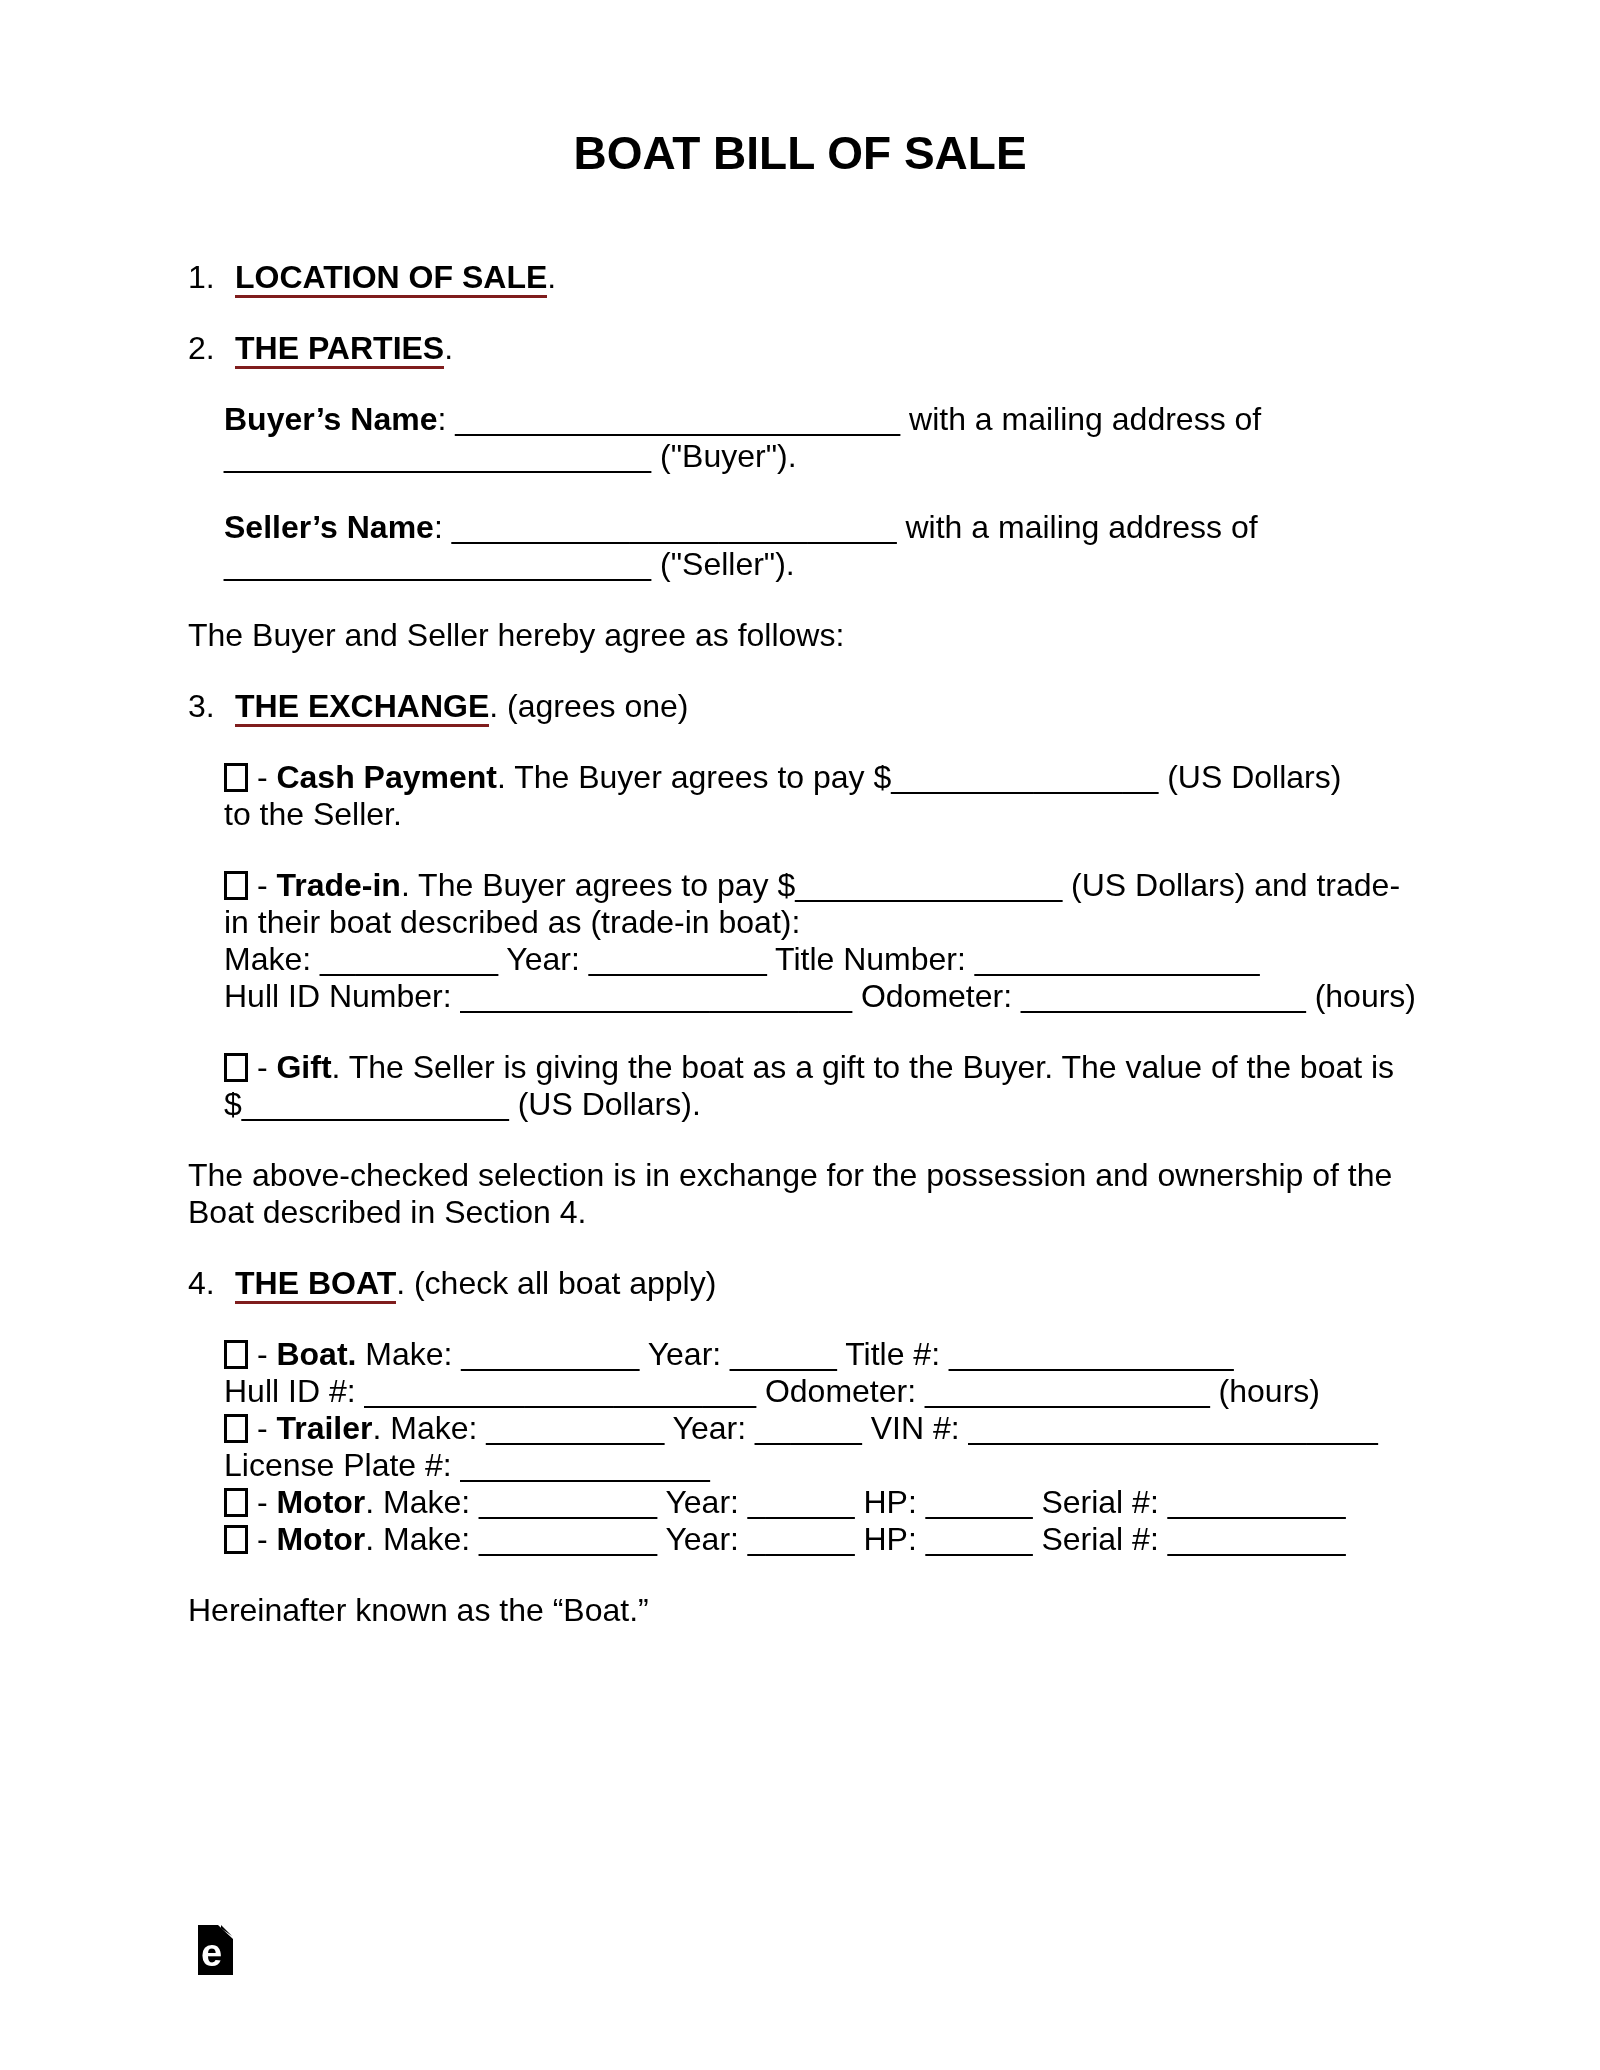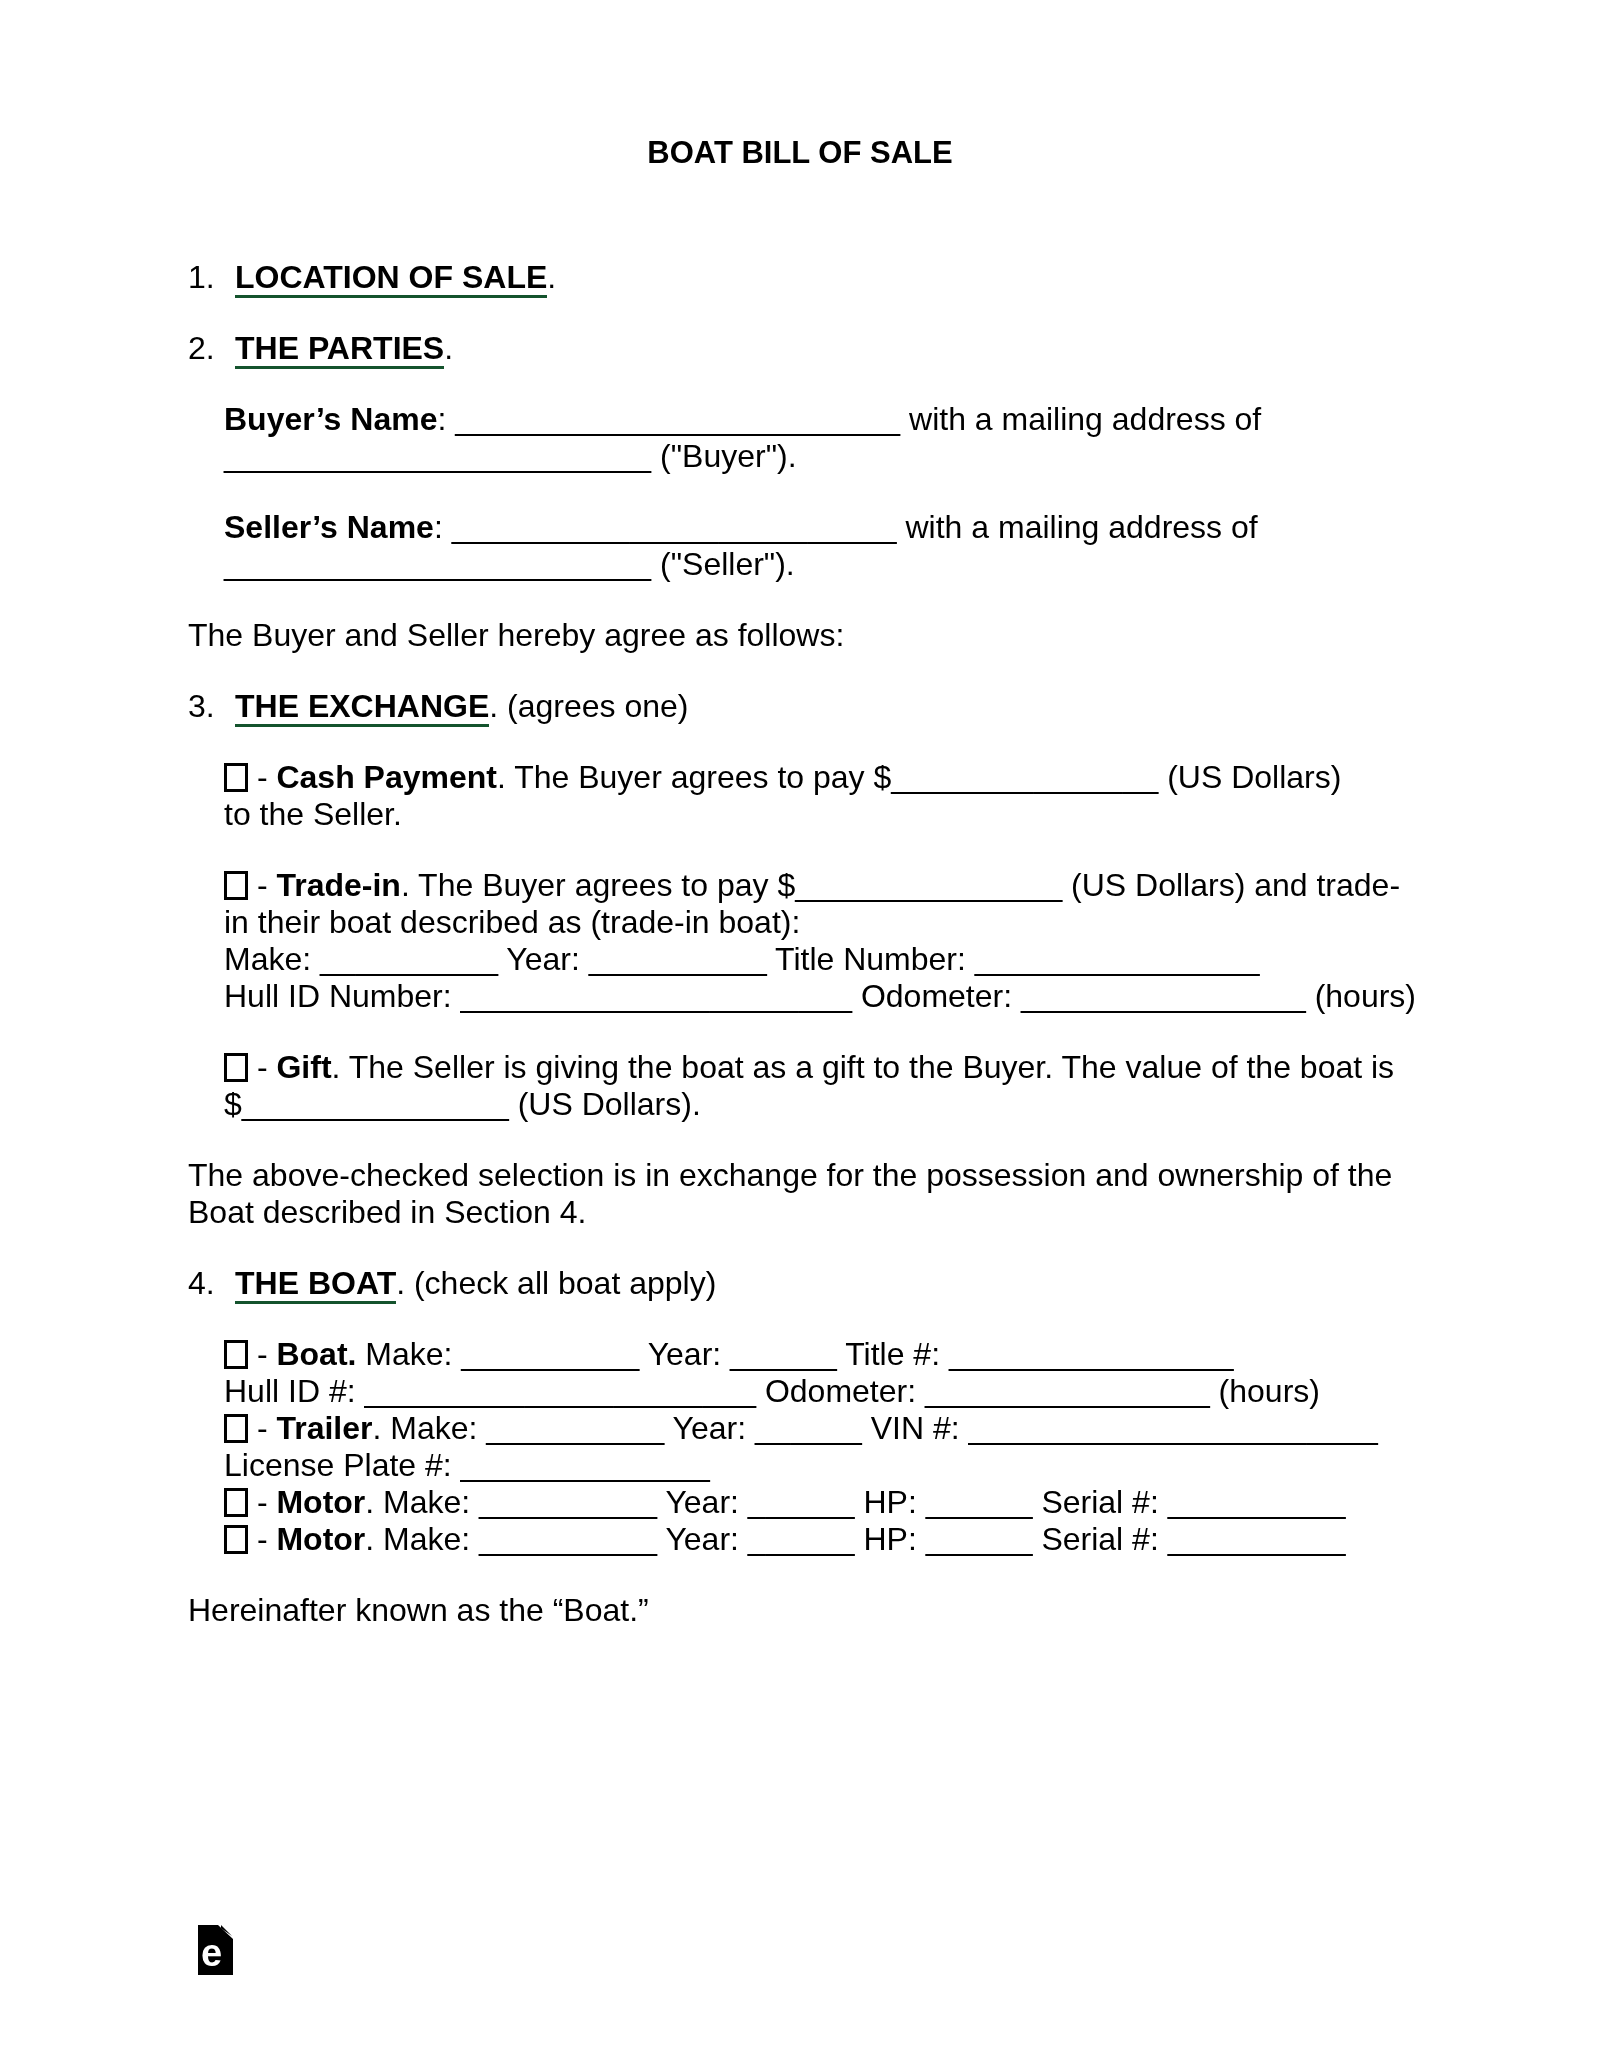--- a/index.html
+++ b/index.html
@@ -6,28 +6,28 @@
   body {
     width: 1600px; height: 2070px;
     font-family: "Liberation Sans", "DejaVu Sans", sans-serif;
     font-size: 32px; color: #000;
   }
   .page {
     position: relative; width: 1600px; height: 2070px;
     padding: 125px 188px 0 188px; box-sizing: border-box; background: #fff;
   }
   .title {
-    text-align: center; font-weight: bold; font-size: 31px;
+    text-align: center; font-weight: bold; font-size: 46px;
     line-height: 56px; margin: 0 0 78px 0;
   }
   .block { margin: 0 0 34px 0; }
   .indent { margin-left: 36px; }
   .line { white-space: pre; line-height: 37px; }
   .hnum { display: inline-block; width: 47px; }
-  .hname { font-weight: bold; border-bottom: 3px solid #14532d; }
+  .hname { font-weight: bold; border-bottom: 3px solid #7f1d1d; }
   .b { font-weight: bold; }
   .cb {
     display: inline-block; width: 24px; height: 29px;
     border: 3px solid #000; box-sizing: border-box;
     vertical-align: -4px; background: #fff;
   }
   .logo { position: absolute; left: 198px; top: 1925px; width: 35px; height: 50px; }
   .logo-body { position: absolute; left: 0; top: 0; width: 35px; height: 50px; background: #000; }
   .logo-corner { position: absolute; top: 0; right: 0; width: 15px; height: 14px; background: #fff;
                  clip-path: polygon(0 0, 100% 0, 100% 100%); }

